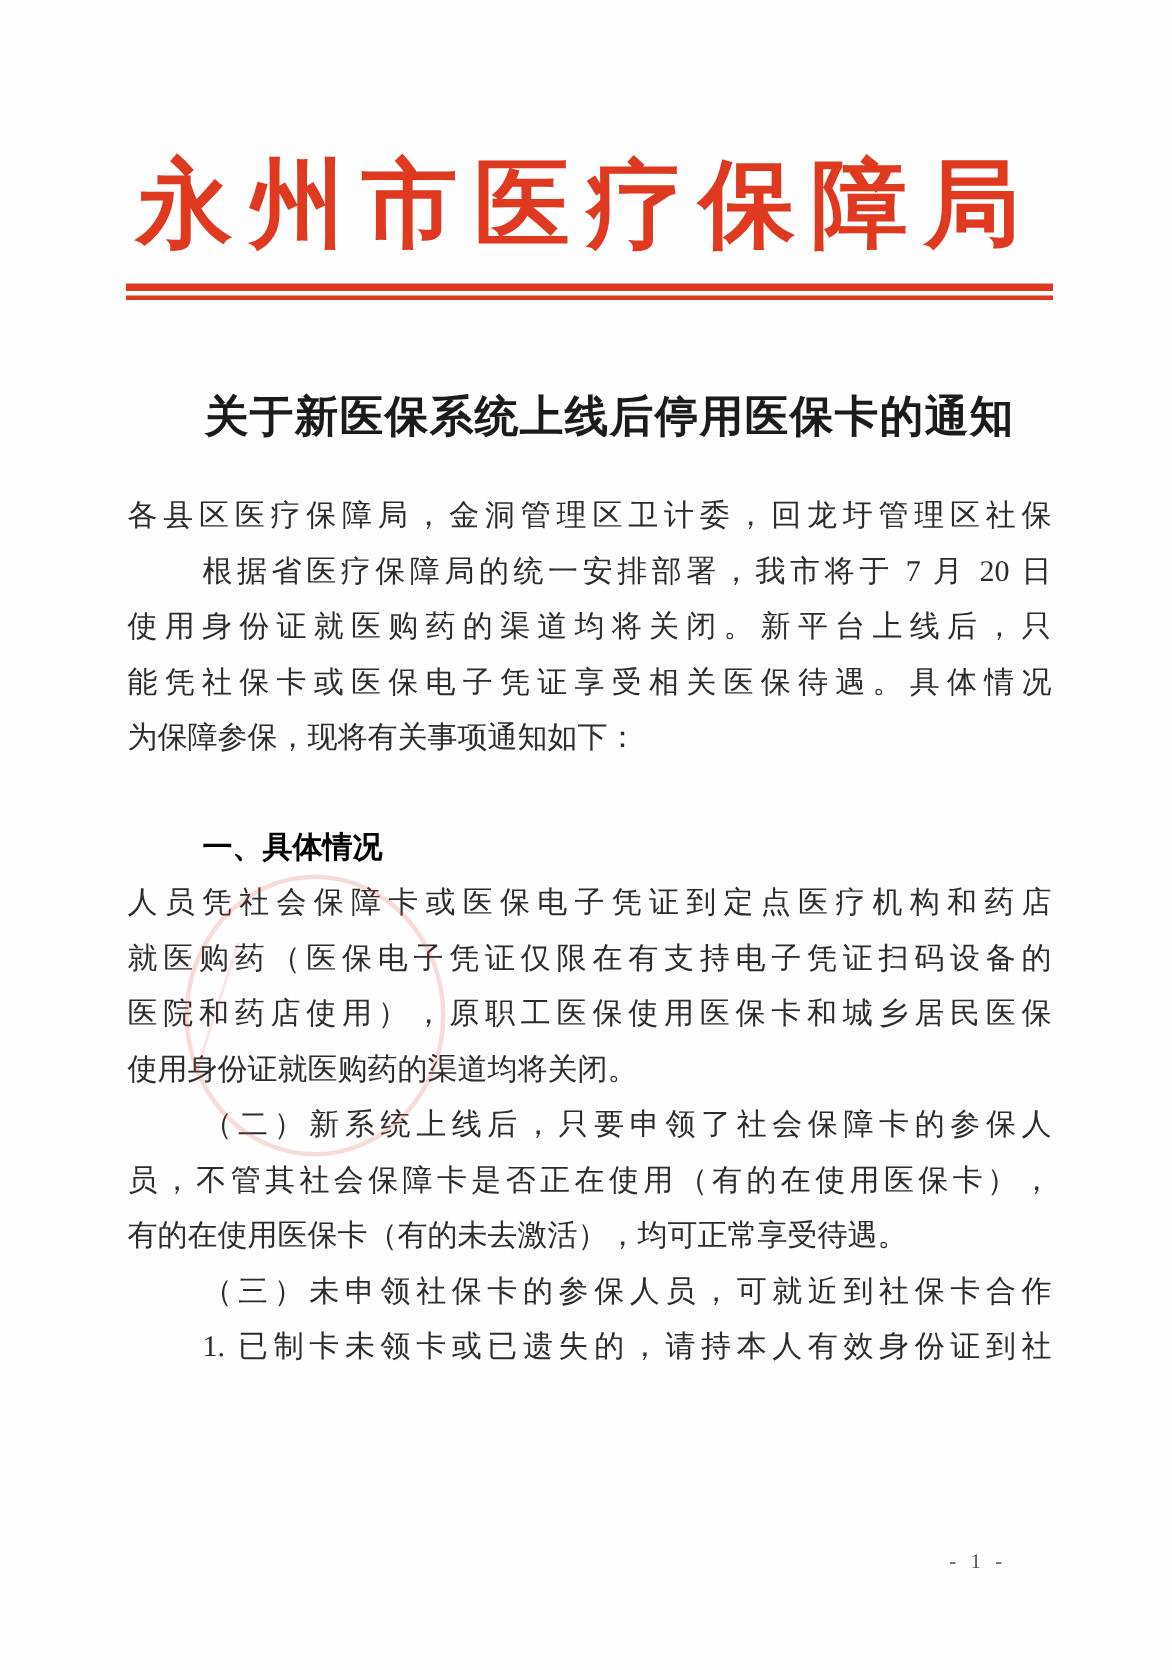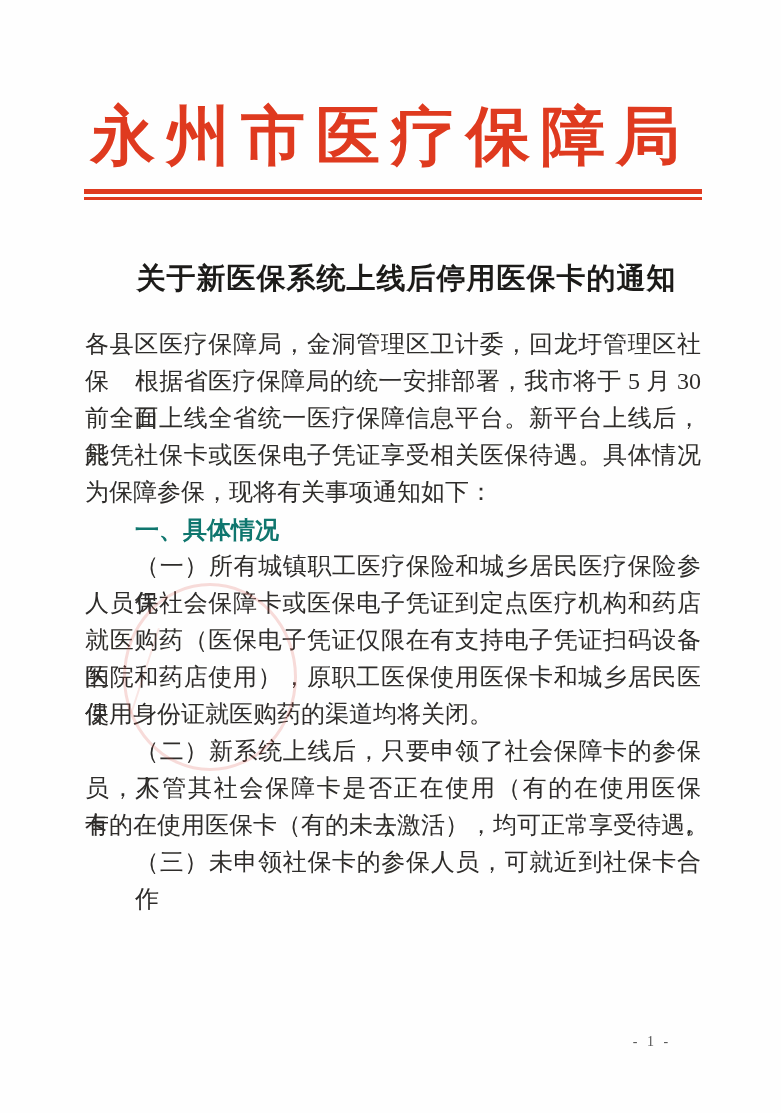--- a/index.html
+++ b/index.html
@@ -46,39 +46,40 @@
     line-height: 44px;
     font-weight: 700;
     letter-spacing: 1px;
     color: #1c1b19;
   }
   .body-block {
     position: absolute;
     top: 326px;
     left: 85px;
     width: 616px;
-    font-size: 24px;
+    font-size: 20px;
   }
   .line {
     height: 37px;
     line-height: 37px;
     white-space: nowrap;
     text-align: justify;
     text-align-last: left;
     text-justify: inter-character;
   }
   .line.fill {
     white-space: normal;
     text-align-last: justify;
   }
   .line.indent { padding-left: 50px; }
   .line.hei {
     font-family: "Liberation Sans", "DejaVu Sans", sans-serif;
     font-weight: 700;
-    color: #0f766e;
+    color: #000000;
+    margin-top: 36px;
   }
   .stamp-mark {
     position: absolute;
     top: 583px;
     left: 123px;
     width: 168px;
     height: 182px;
     border: 3px solid rgba(219, 82, 72, 0.20);
     border-radius: 50%;
     pointer-events: none;
@@ -110,33 +111,33 @@
 <div class="page">
 
   <div class="agency-name">永州市医疗保障局</div>
 
   <div class="rule"></div>
 
   <h1 class="doc-title">关于新医保系统上线后停用医保卡的通知</h1>
 
   <div class="body-block">
     <div class="line fill">各县区医疗保障局，金洞管理区卫计委，回龙圩管理区社保</div>
-    <div class="line indent fill">根据省医疗保障局的统一安排部署，我市将于 5 月 30 日</div>
-    <div class="line fill">前全面上线全省统一医疗保障信息平台。新平台上线后，只</div>
+    <div class="line indent fill">根据省医疗保障局的统一安排部署，我市将于 7 月 20 日</div>
+    <div class="line fill">使用身份证就医购药的渠道均将关闭。新平台上线后，只</div>
     <div class="line fill">能凭社保卡或医保电子凭证享受相关医保待遇。具体情况</div>
     <div class="line">为保障参保，现将有关事项通知如下：</div>
     <div class="line indent hei">一、具体情况</div>
-    <div class="line indent fill">（一）所有城镇职工医疗保险和城乡居民医疗保险参保</div>
     <div class="line fill">人员凭社会保障卡或医保电子凭证到定点医疗机构和药店</div>
     <div class="line fill">就医购药（医保电子凭证仅限在有支持电子凭证扫码设备的</div>
     <div class="line fill">医院和药店使用），原职工医保使用医保卡和城乡居民医保</div>
     <div class="line">使用身份证就医购药的渠道均将关闭。</div>
     <div class="line indent fill">（二）新系统上线后，只要申领了社会保障卡的参保人</div>
     <div class="line fill">员，不管其社会保障卡是否正在使用（有的在使用医保卡），</div>
     <div class="line">有的在使用医保卡（有的未去激活），均可正常享受待遇。</div>
     <div class="line indent fill">（三）未申领社保卡的参保人员，可就近到社保卡合作</div>
+    <div class="line indent fill">1. 已制卡未领卡或已遗失的，请持本人有效身份证到社</div>
   </div>
 
   <div class="stamp-mark"></div>
 
   <div class="page-number">- 1 -</div>
 
 </div>
 
 </body></html>

